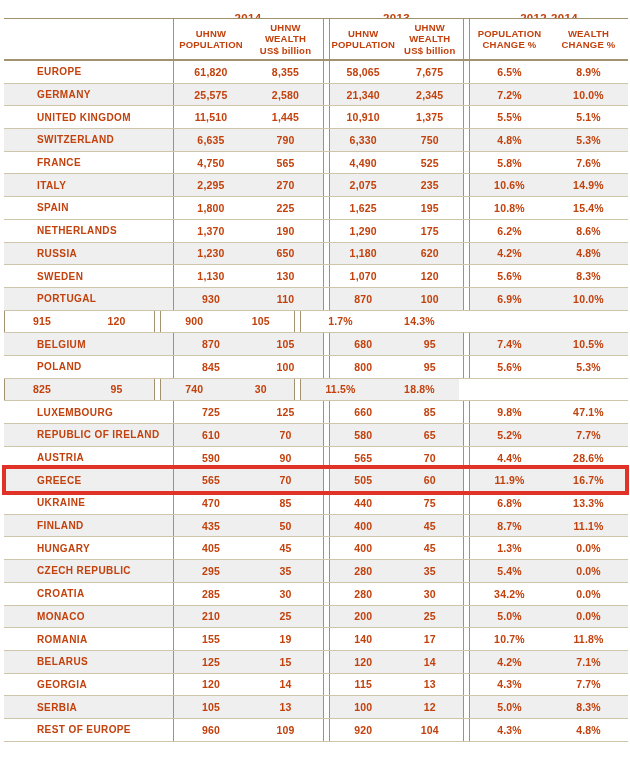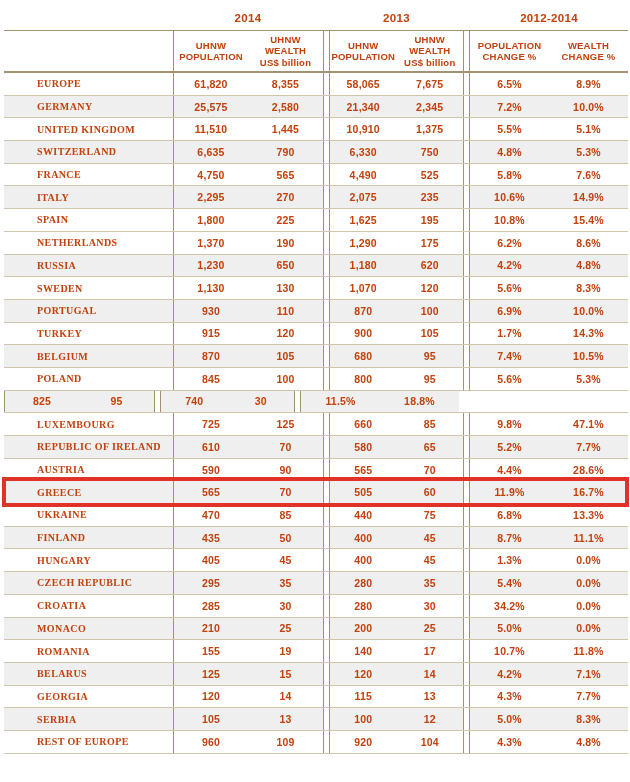--- a/index.html
+++ b/index.html
@@ -37,21 +37,21 @@
     letter-spacing: 0.3px;
     text-align: center;
   }
   .year-cell.g1 { width: 150px; }
   .year-cell.g2 { width: 133px; }
   .year-cell.g3 { width: 158px; }
 
   
   .uhnw-table {
     position: absolute;
-    top: 30px;
+    top: 18px;
     left: 4px;
     width: 624px;
   }
   .header-row {
     display: flex;
     align-items: center;
     height: 40px;
     border-top: 1px solid #a3926e;
     border-bottom: 2px solid #a3926e;
     background: #ffffff;
@@ -109,21 +109,20 @@
     font-weight: bold;
     font-size: 10.5px;
     letter-spacing: 0.2px;
     box-sizing: border-box;
   }
   .cell.c-country {
     justify-content: flex-start;
     padding-left: 33px;
     font-size: 10px;
     letter-spacing: 0.4px;
-    font-family: Liberation Serif, serif;
   }
   
   .highlight-box { display: none; }
   .row.highlighted .highlight-box {
     display: block;
     position: absolute;
     top: -4px;
     bottom: -4px;
     left: -2px;
     right: -1px;
@@ -295,21 +294,20 @@
     <div class="cell c-w14">110</div>
     <div class="c-gap"></div>
     <div class="cell c-p13">870</div>
     <div class="cell c-w13">100</div>
     <div class="c-gap"></div>
     <div class="cell c-pc">6.9%</div>
     <div class="cell c-wc">10.0%</div>
 
   </div>
         <div class="row">
-    <div class="cell c-country">TURKEY</div>
     <div class="cell c-p14 vline-left">915</div>
     <div class="cell c-w14">120</div>
     <div class="c-gap"></div>
     <div class="cell c-p13">900</div>
     <div class="cell c-w13">105</div>
     <div class="c-gap"></div>
     <div class="cell c-pc">1.7%</div>
     <div class="cell c-wc">14.3%</div>
 
   </div>

